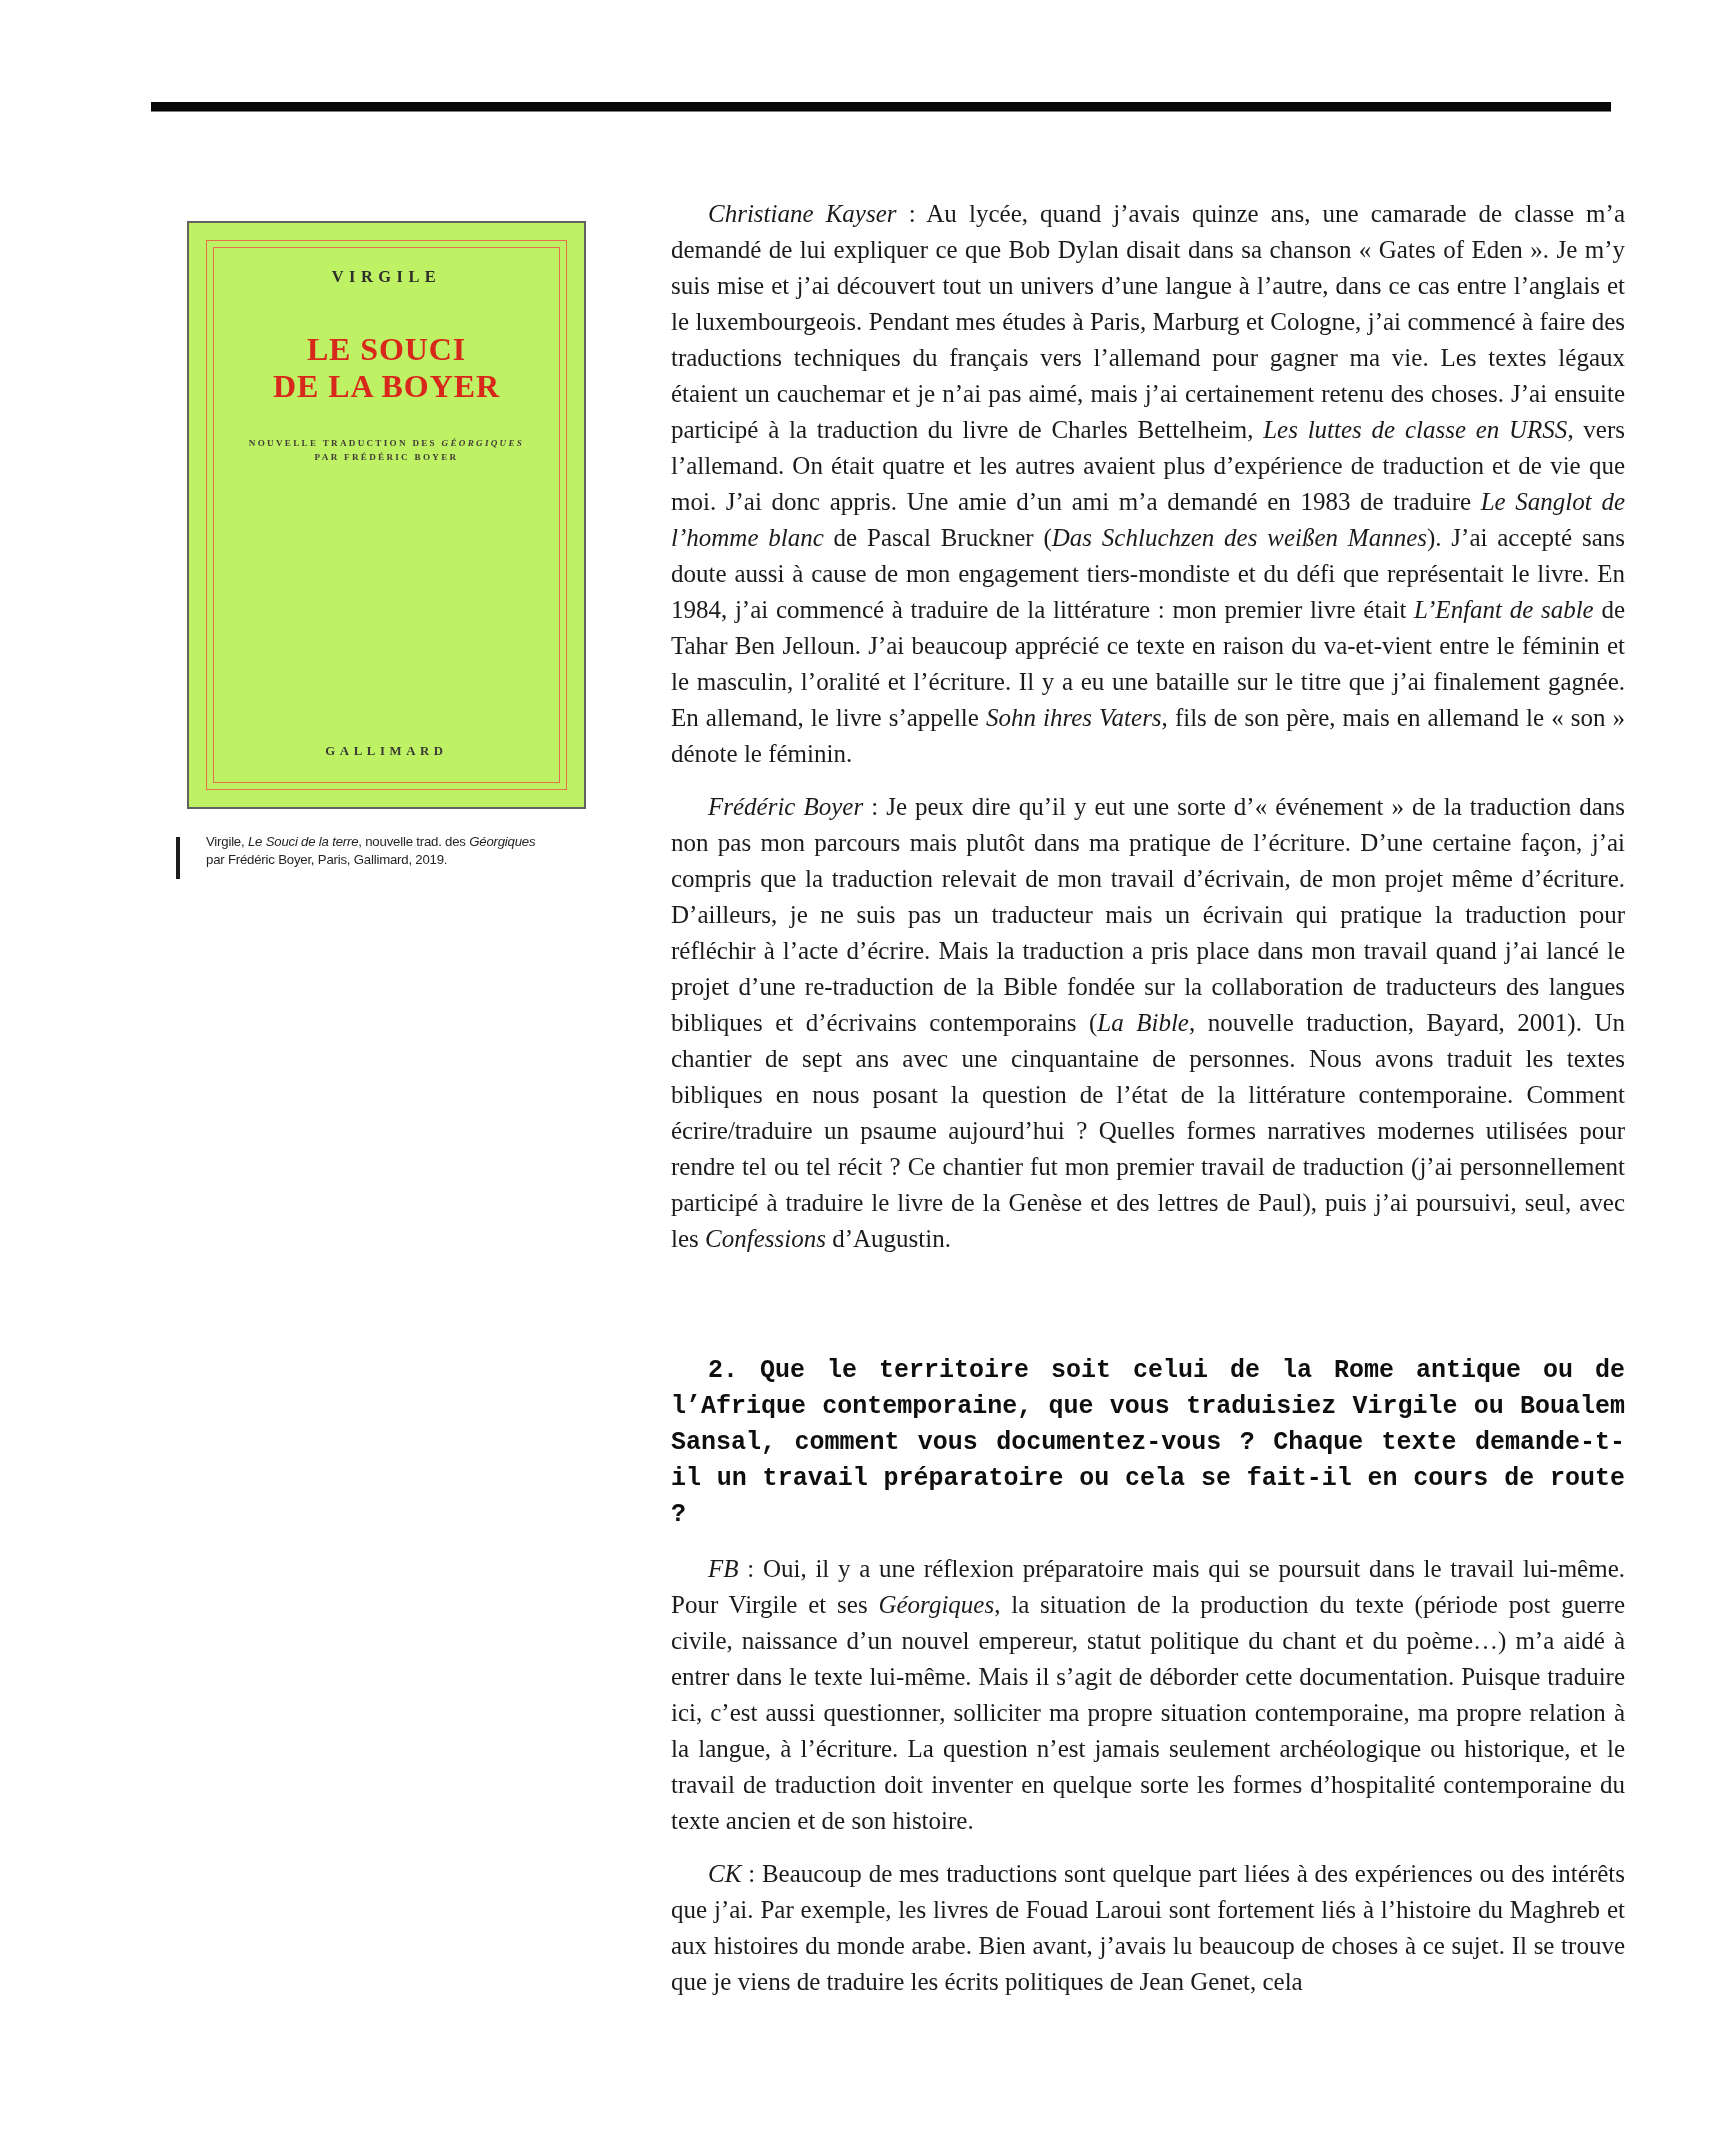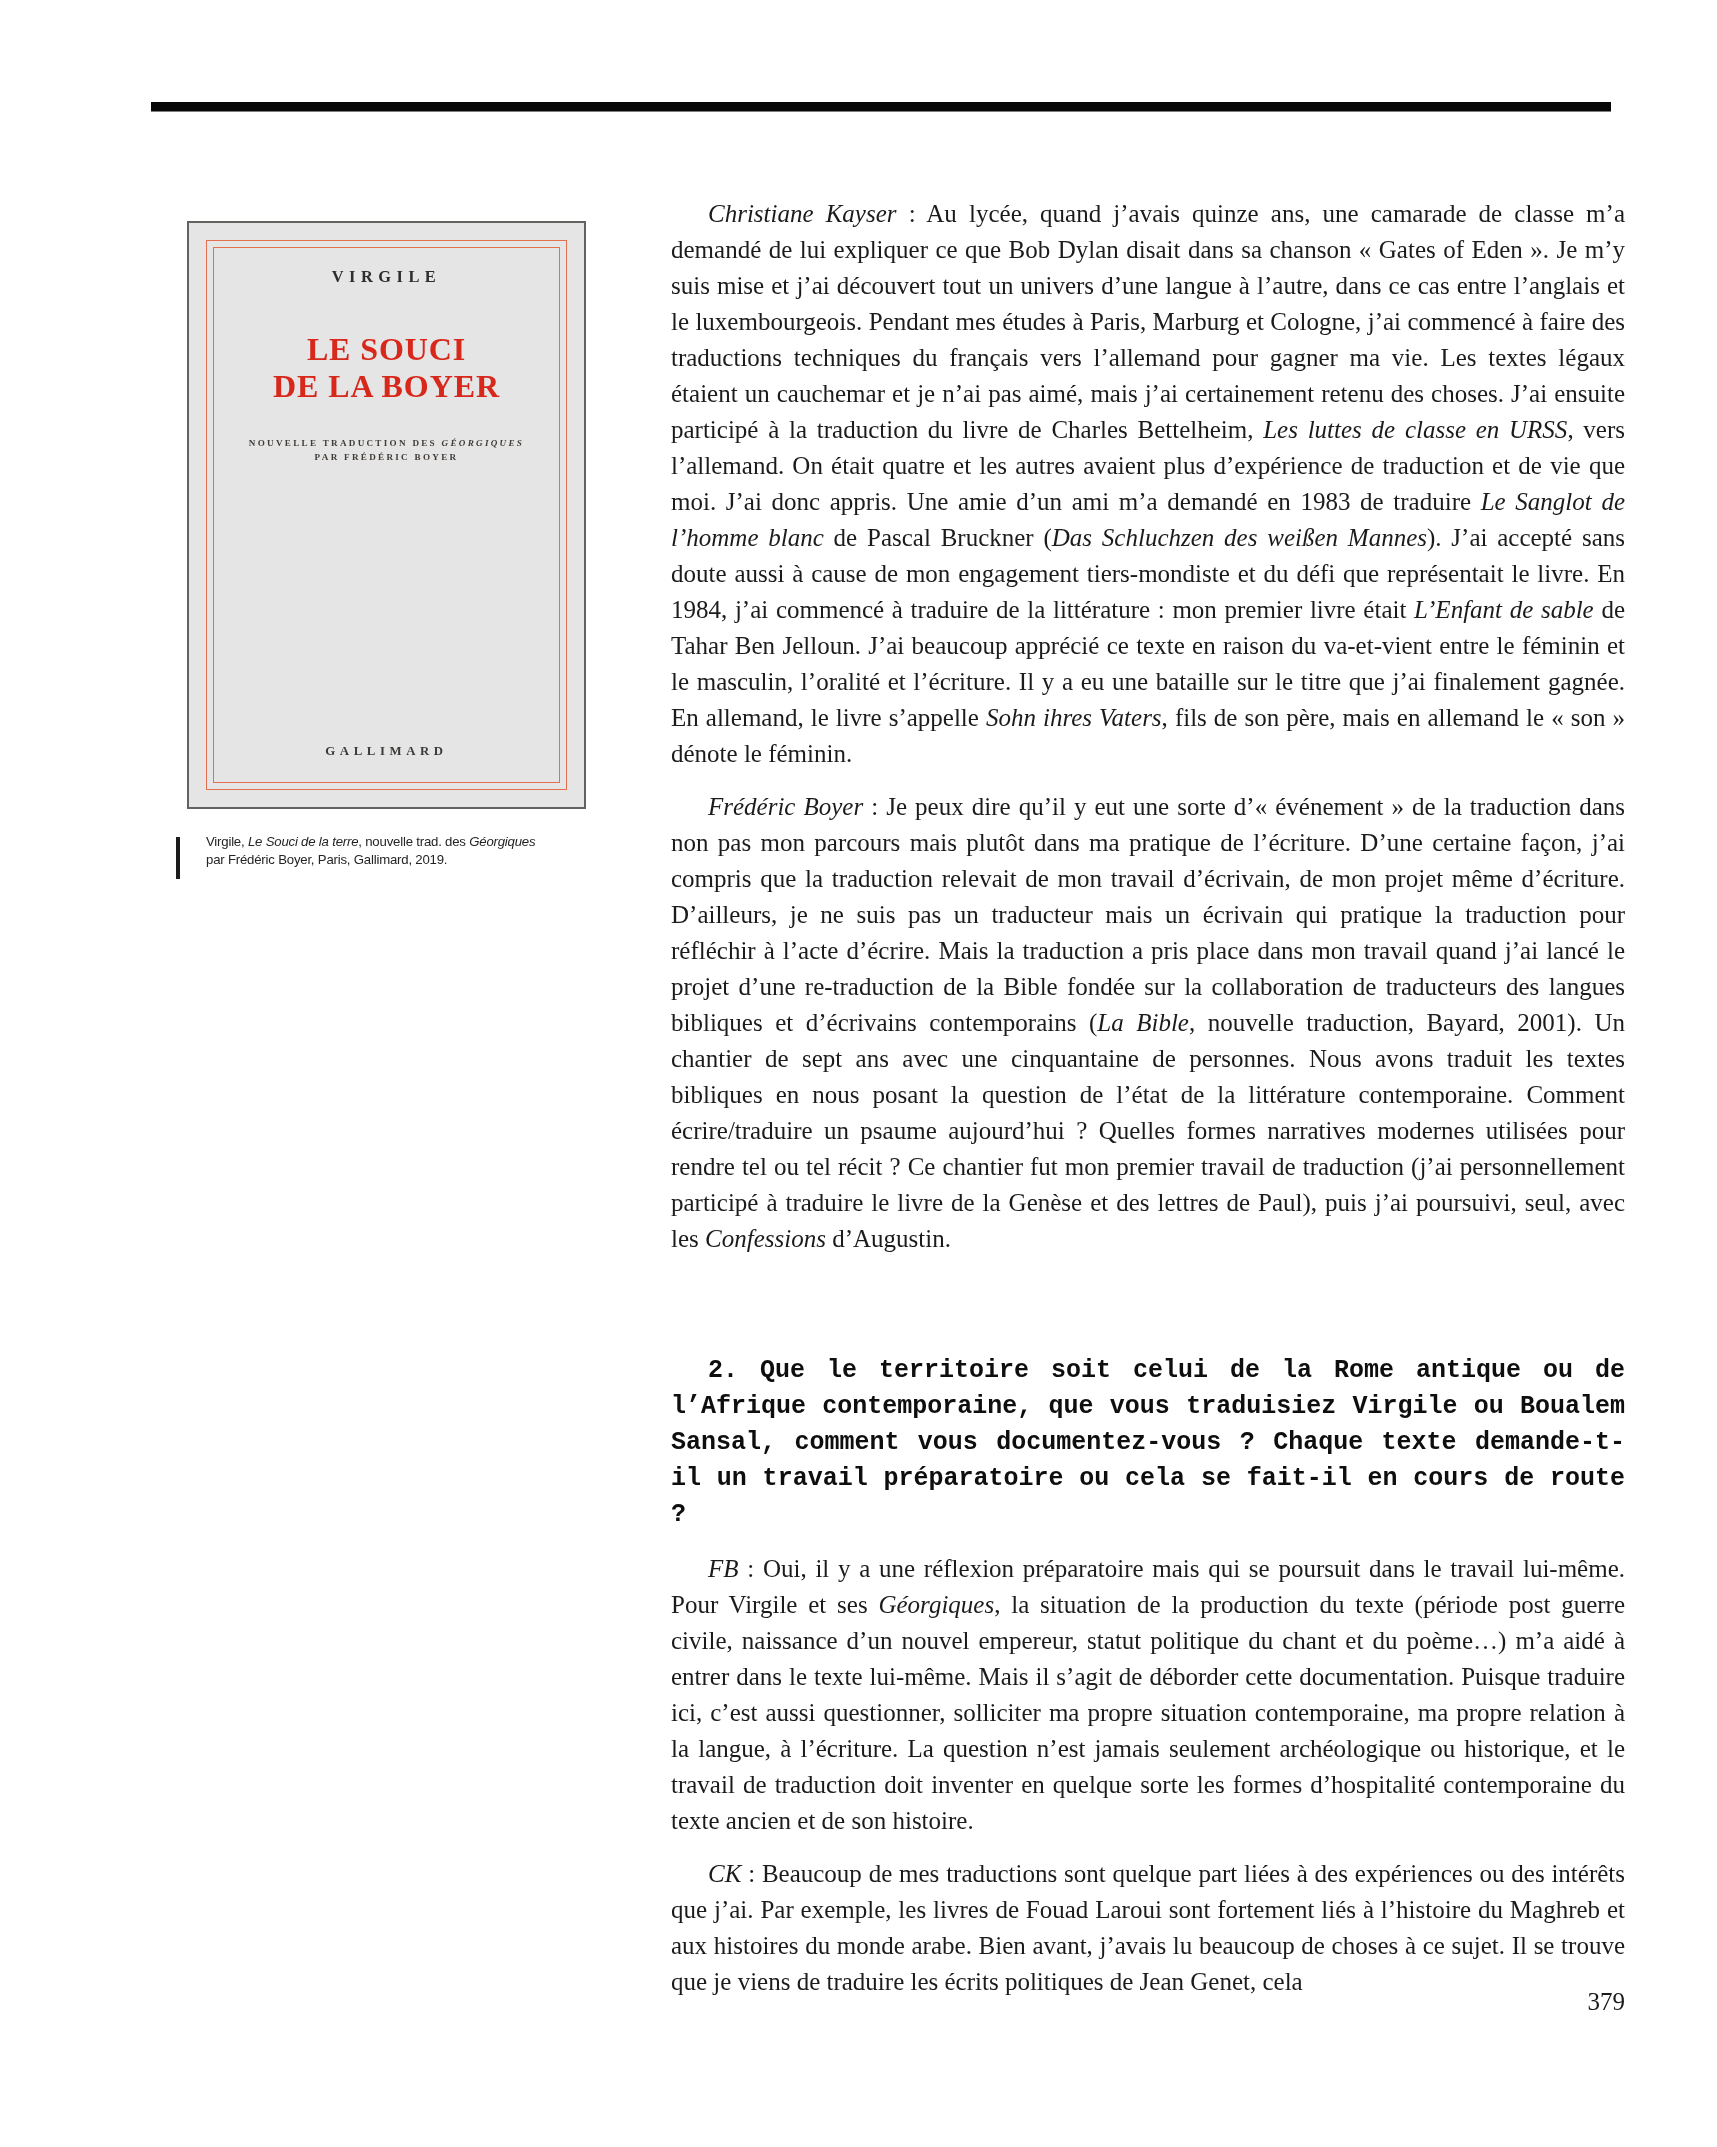--- a/index.html
+++ b/index.html
@@ -13,21 +13,21 @@
   }
   
   .top-rule{
     position:absolute;left:151px;top:102px;width:1460px;height:9.1px;
     background:#070707;border-bottom:1.8px solid #7d7d7d;
   }
   
   .cover{
     position:absolute;left:187px;top:221px;width:399px;height:588px;
     box-sizing:border-box;
-    background:#e5e5e5;
+    background:#bef264;
     border:2.7px solid #62625e;
   }
   .cover .frame-outer{
     position:absolute;left:17.4px;right:17.4px;top:17.4px;bottom:17.4px;
     border:1.8px solid #e4704e;
   }
   .cover .frame-inner{
     position:absolute;left:24px;right:24px;top:24px;bottom:24px;
     border:0.9px solid #e4704e;
   }
@@ -129,16 +129,15 @@
   <div class="article">
     <div id="article-paragraphs">
         <p class="para"><span class="seg-i">Christiane Kayser</span><span class="seg-r"> : Au lycée, quand j’avais quinze ans, une camarade de classe m’a demandé de lui expliquer ce que Bob Dylan disait dans sa chanson « Gates of Eden ». Je m’y suis mise et j’ai découvert tout un univers d’une langue à l’autre, dans ce cas entre l’anglais et le luxembourgeois. Pendant mes études à Paris, Marburg et Cologne, j’ai commencé à faire des traductions techniques du français vers l’allemand pour gagner ma vie. Les textes légaux étaient un cauchemar et je n’ai pas aimé, mais j’ai certainement retenu des choses. J’ai ensuite participé à la traduction du livre de Charles Bettelheim, </span><span class="seg-i">Les luttes de classe en URSS</span><span class="seg-r">, vers l’allemand. On était quatre et les autres avaient plus d’expérience de traduction et de vie que moi. J’ai donc appris. Une amie d’un ami m’a demandé en 1983 de traduire </span><span class="seg-i">Le Sanglot de l’homme blanc</span><span class="seg-r"> de Pascal Bruckner (</span><span class="seg-i">Das Schluchzen des weißen Mannes</span><span class="seg-r">). J’ai accepté sans doute aussi à cause de mon engagement tiers-mondiste et du défi que représentait le livre. En 1984, j’ai commencé à traduire de la littérature : mon premier livre était </span><span class="seg-i">L’Enfant de sable</span><span class="seg-r"> de Tahar Ben Jelloun. J’ai beaucoup apprécié ce texte en raison du va-et-vient entre le féminin et le masculin, l’oralité et l’écriture. Il y a eu une bataille sur le titre que j’ai finalement gagnée. En allemand, le livre s’appelle </span><span class="seg-i">Sohn ihres Vaters</span><span class="seg-r">, fils de son père, mais en allemand le « son » dénote le féminin.</span></p>
         <p class="para"><span class="seg-i">Frédéric Boyer</span><span class="seg-r"> : Je peux dire qu’il y eut une sorte d’« événement » de la traduction dans non pas mon parcours mais plutôt dans ma pratique de l’écriture. D’une certaine façon, j’ai compris que la traduction relevait de mon travail d’écrivain, de mon projet même d’écriture. D’ailleurs, je ne suis pas un traducteur mais un écrivain qui pratique la traduction pour réfléchir à l’acte d’écrire. Mais la traduction a pris place dans mon travail quand j’ai lancé le projet d’une re-traduction de la Bible fondée sur la collaboration de traducteurs des langues bibliques et d’écrivains contemporains (</span><span class="seg-i">La Bible</span><span class="seg-r">, nouvelle traduction, Bayard, 2001). Un chantier de sept ans avec une cinquantaine de personnes. Nous avons traduit les textes bibliques en nous posant la question de l’état de la littérature contemporaine. Comment écrire/traduire un psaume aujourd’hui ? Quelles formes narratives modernes utilisées pour rendre tel ou tel récit ? Ce chantier fut mon premier travail de traduction (j’ai personnellement participé à traduire le livre de la Genèse et des lettres de Paul), puis j’ai poursuivi, seul, avec les </span><span class="seg-i">Confessions</span><span class="seg-r"> d’Augustin.</span></p>
         <p class="para q gap"><span class="seg-b">2. Que le territoire soit celui de la Rome antique ou de l’Afrique contemporaine, que vous traduisiez Virgile ou Boualem Sansal, comment vous documentez-vous ? Chaque texte demande-t-il un travail préparatoire ou cela se fait-il en cours de route ?</span></p>
         <p class="para"><span class="seg-i">FB</span><span class="seg-r"> : Oui, il y a une réflexion préparatoire mais qui se poursuit dans le travail lui-même. Pour Virgile et ses </span><span class="seg-i">Géorgiques</span><span class="seg-r">, la situation de la production du texte (période post guerre civile, naissance d’un nouvel empereur, statut politique du chant et du poème…) m’a aidé à entrer dans le texte lui-même. Mais il s’agit de déborder cette documentation. Puisque traduire ici, c’est aussi questionner, solliciter ma propre situation contemporaine, ma propre relation à la langue, à l’écriture. La question n’est jamais seulement archéologique ou historique, et le travail de traduction doit inventer en quelque sorte les formes d’hospitalité contemporaine du texte ancien et de son histoire.</span></p>
         <p class="para"><span class="seg-i">CK</span><span class="seg-r"> : Beaucoup de mes traductions sont quelque part liées à des expériences ou des intérêts que j’ai. Par exemple, les livres de Fouad Laroui sont fortement liés à l’histoire du Maghreb et aux histoires du monde arabe. Bien avant, j’avais lu beaucoup de choses à ce sujet. Il se trouve que je viens de traduire les écrits politiques de Jean Genet, cela</span></p>
       </div>
   </div>
 
-  <div class="folio">379</div>
 
 </div>
 
 
 </body></html>

